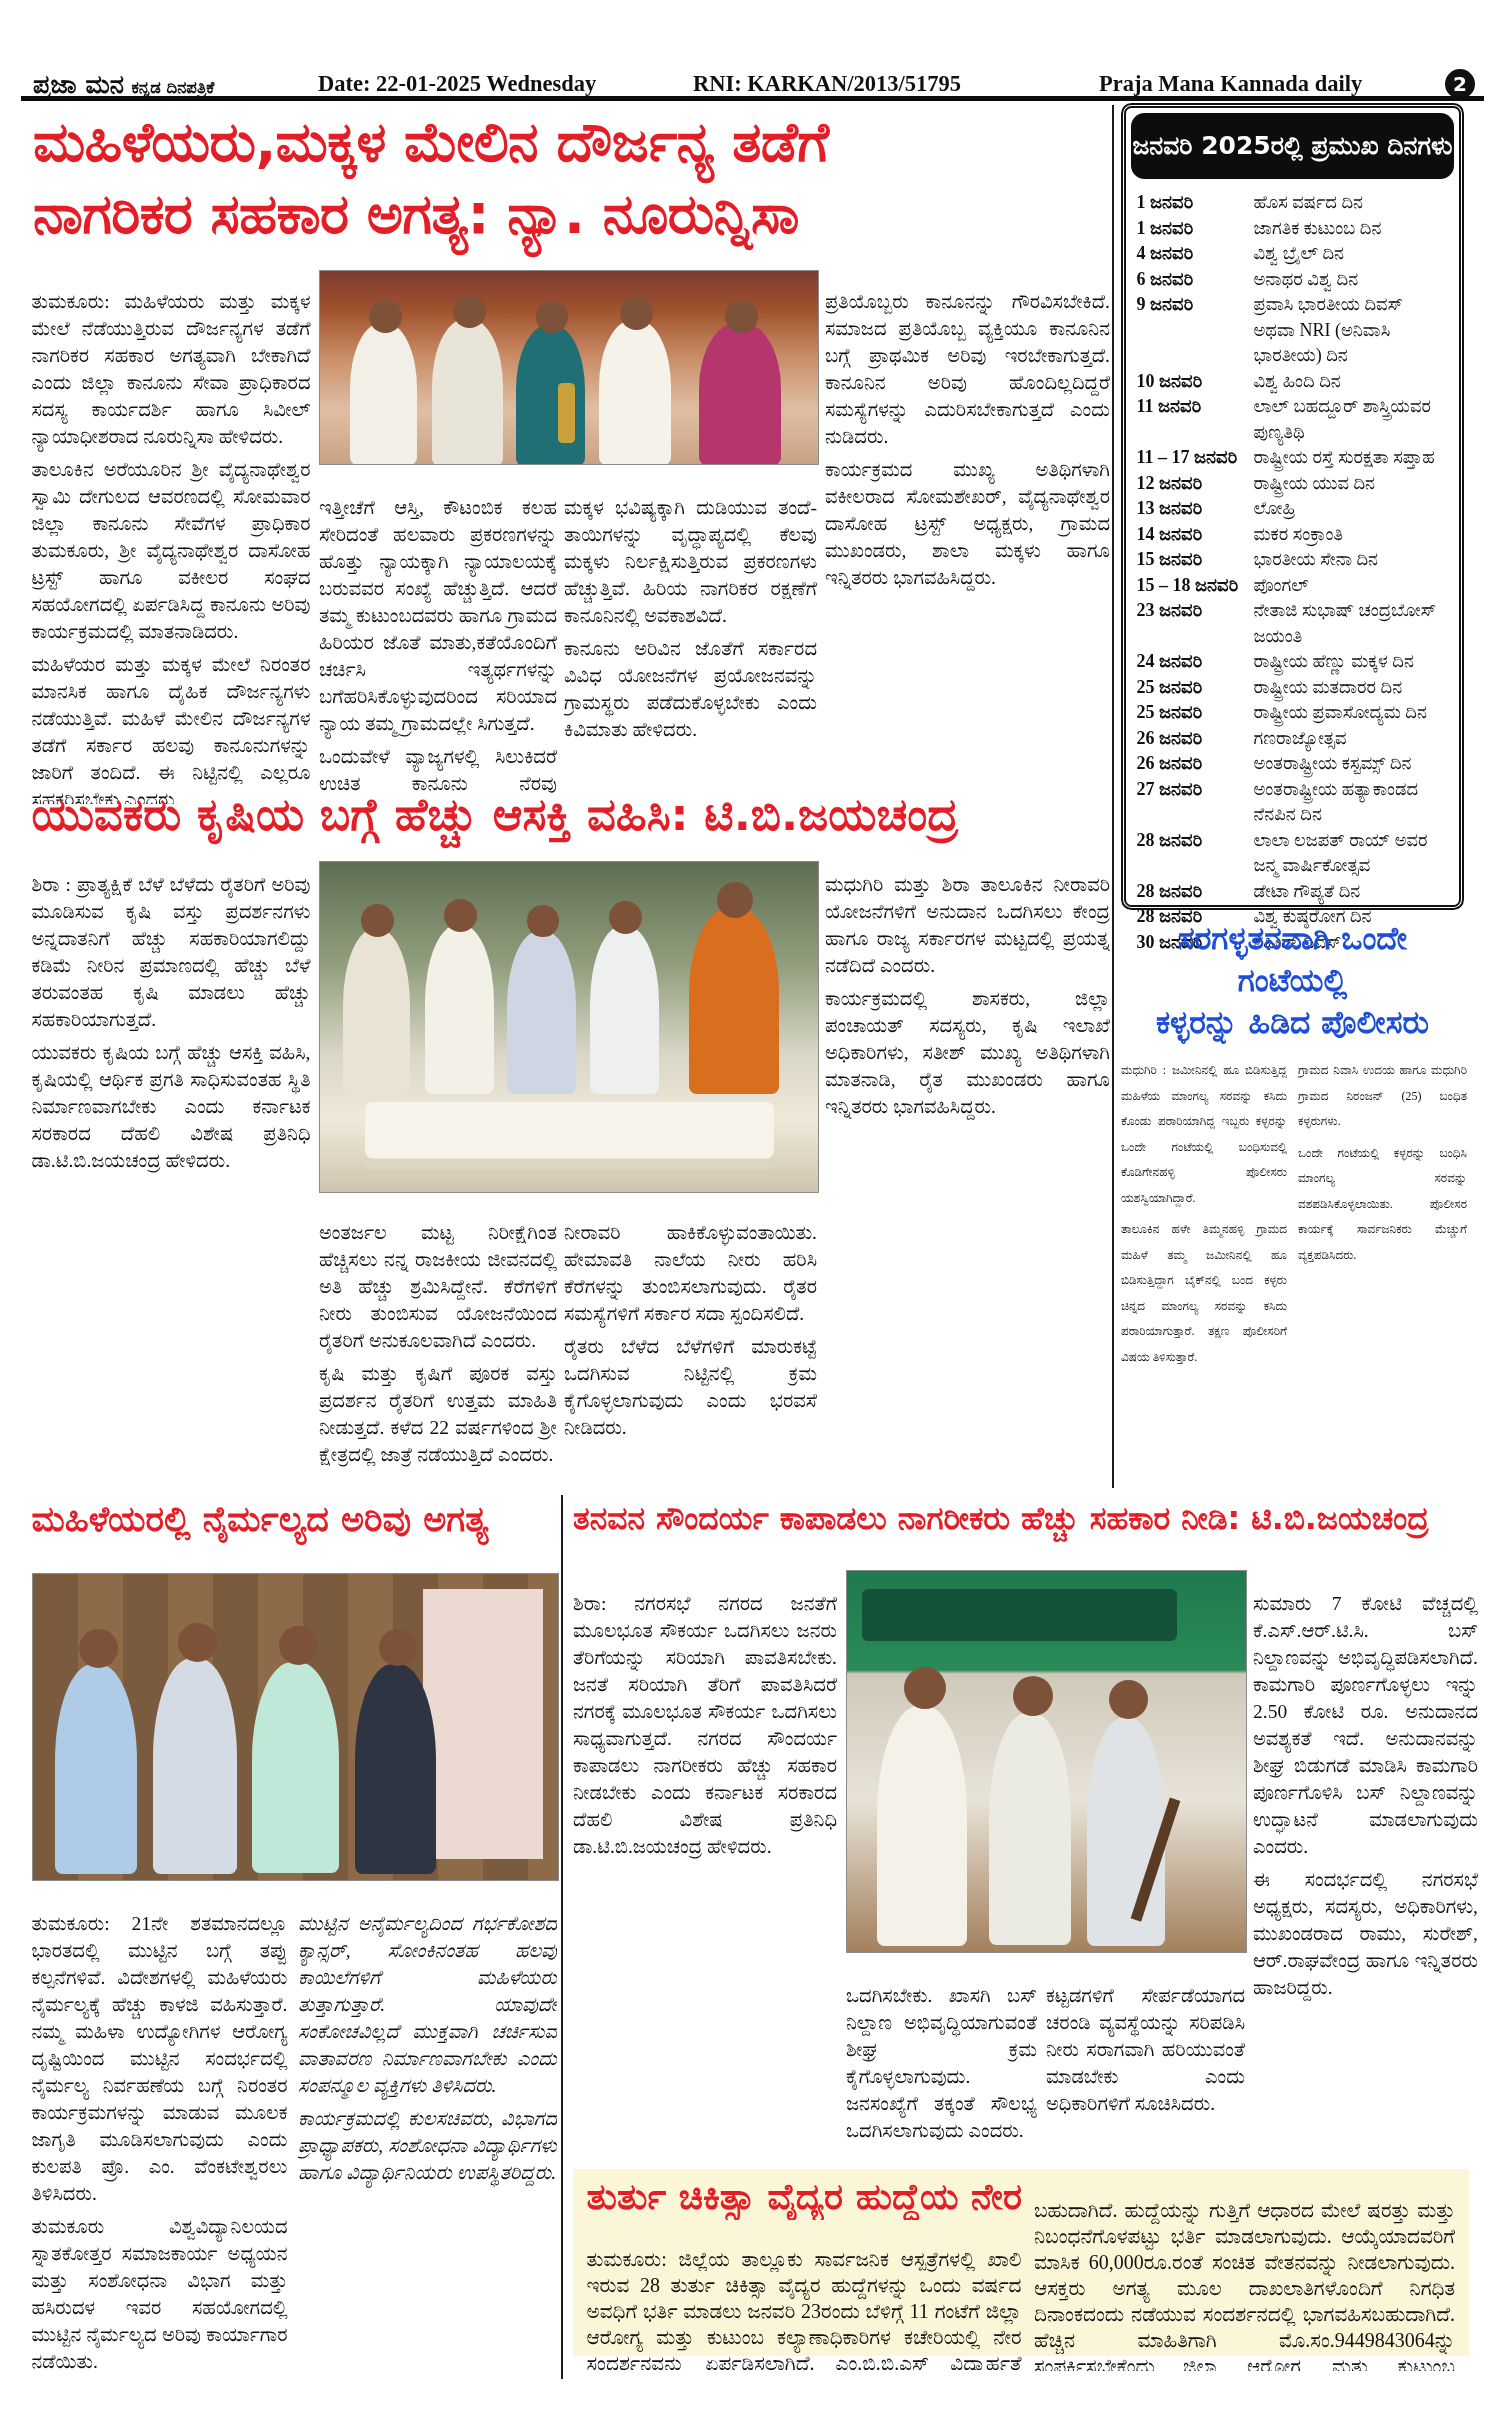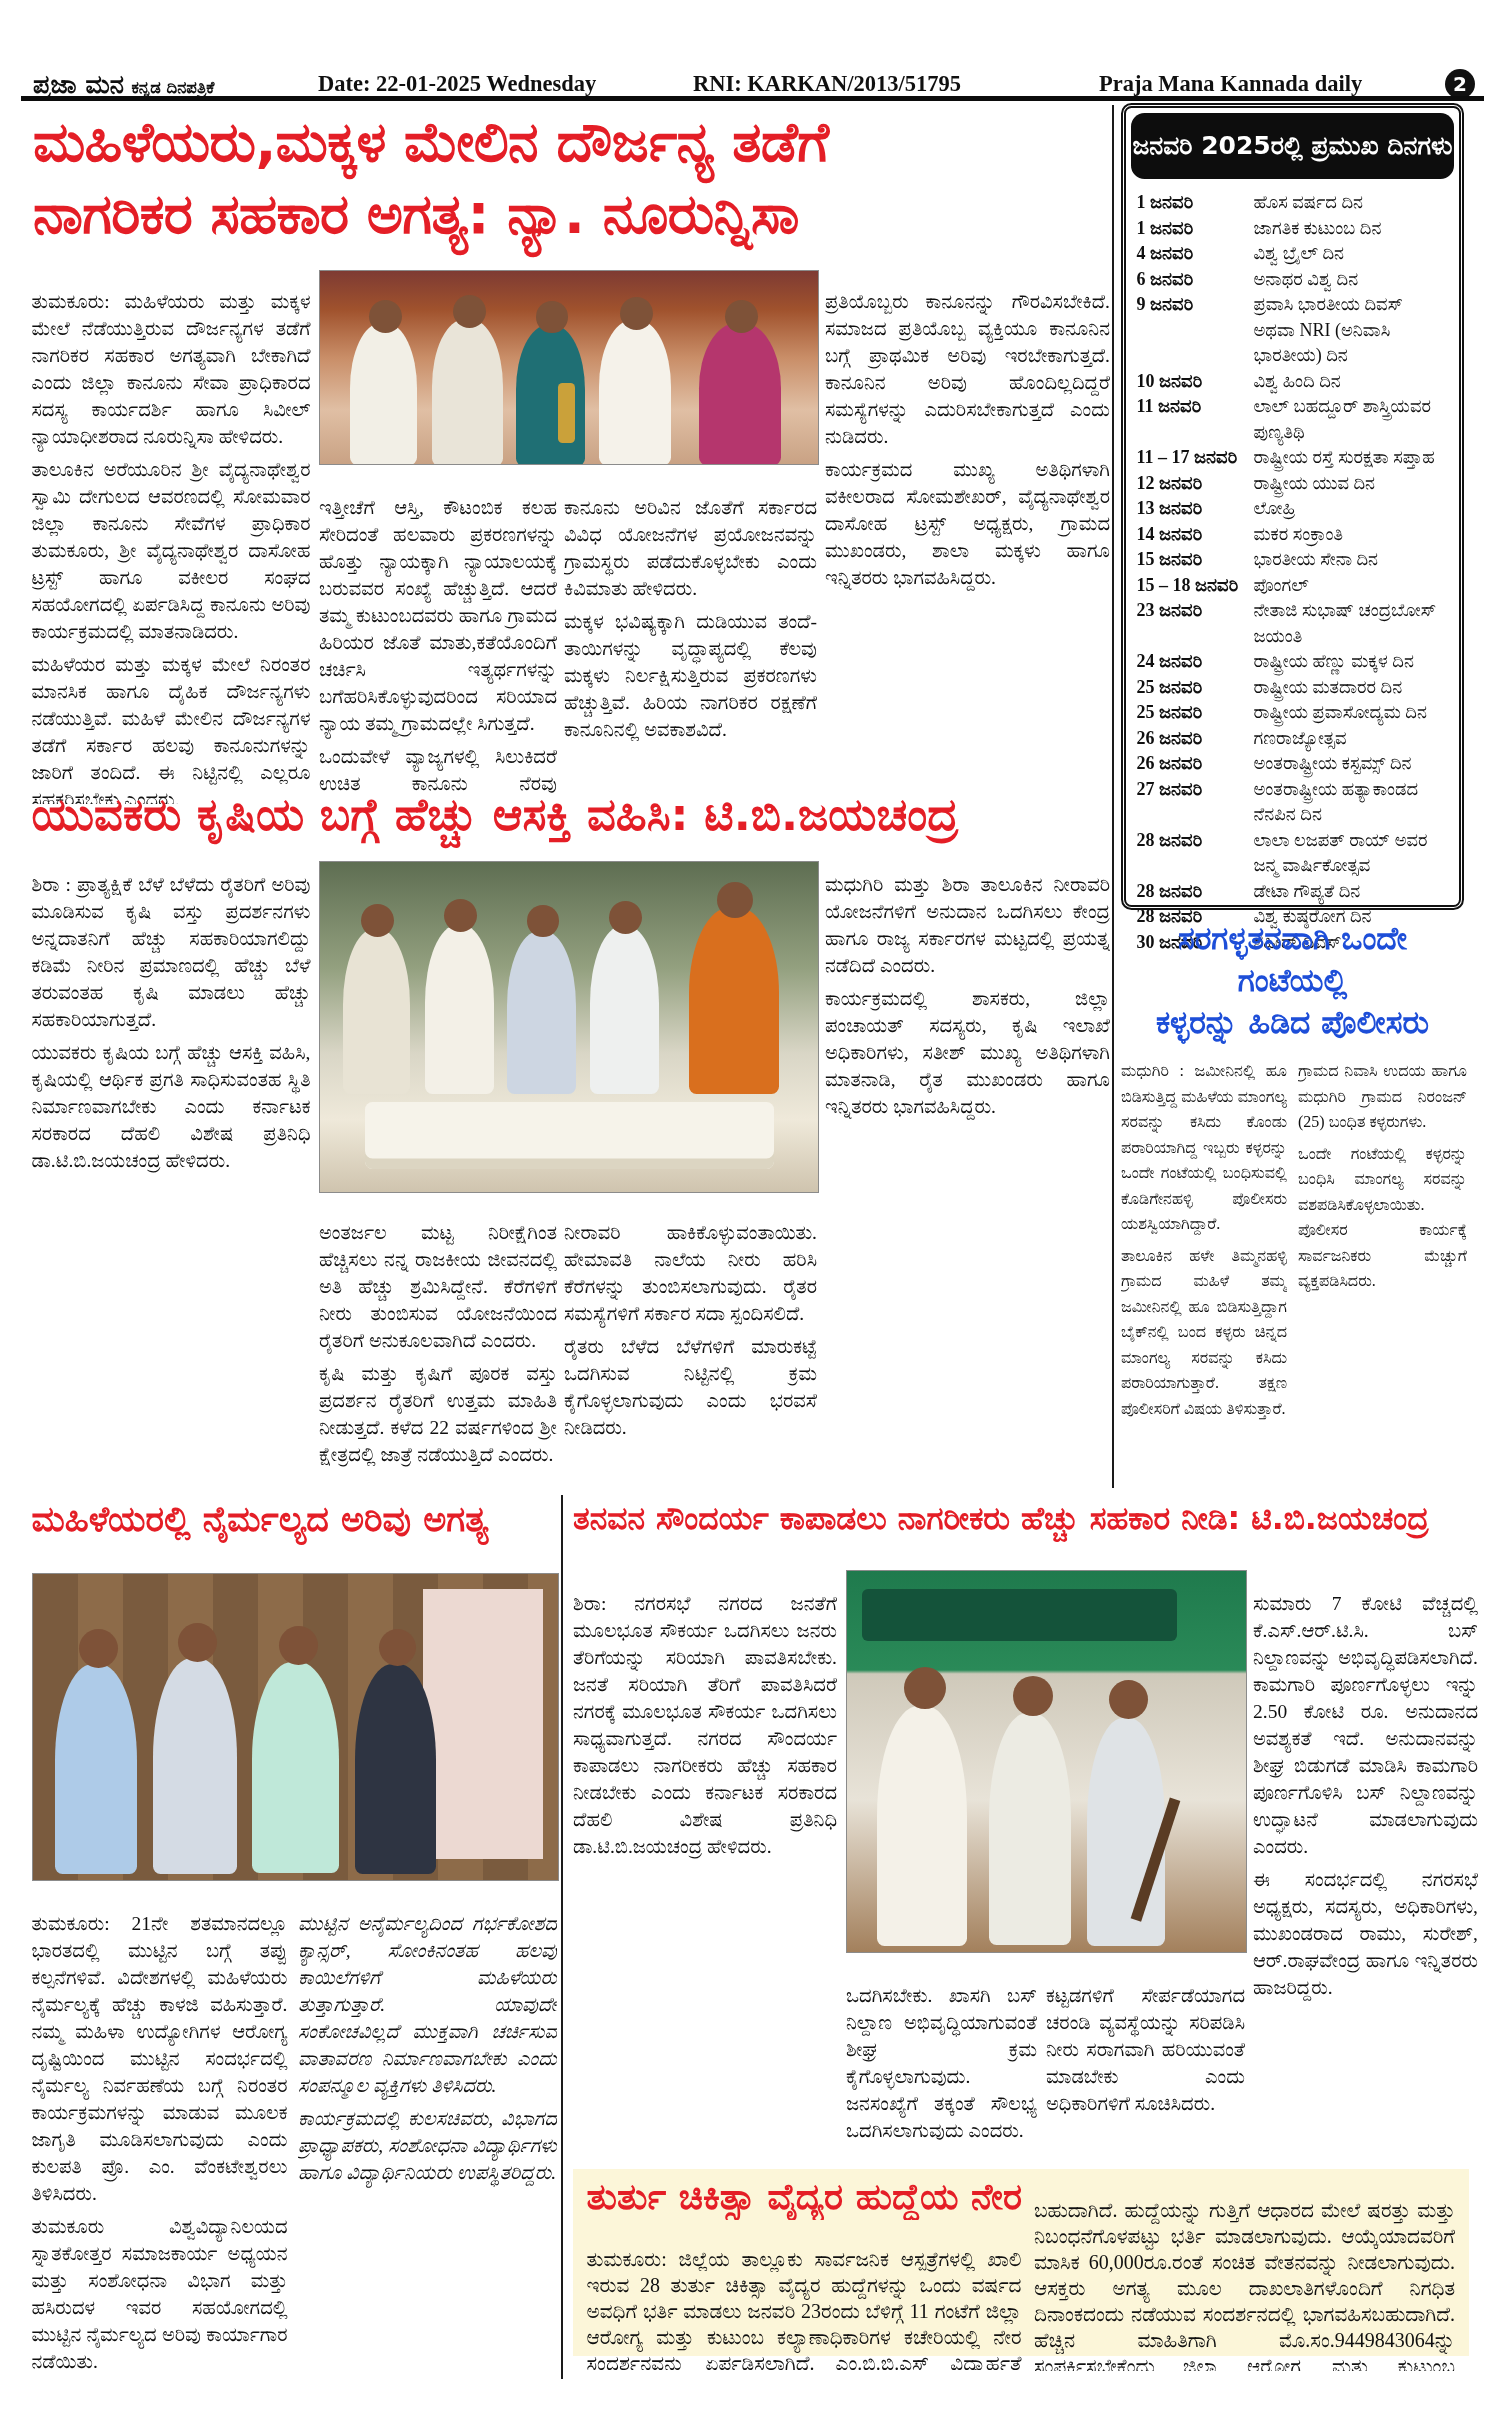--- a/index.html
+++ b/index.html
@@ -21,21 +21,21 @@
   .hl-main{font-size:55px;line-height:72px;letter-spacing:-0.7px;}
   .hl-2{font-size:45px;line-height:55px;}
   .hl-3{font-size:35px;line-height:43px;}
   .hl-4{font-size:31.5px;line-height:40px;}
   .hl-black{font-family:"DejaVu Sans",sans-serif;font-weight:bold;color:#1d4ed8;
             font-size:31.5px;line-height:42px;text-align:center;}
 
   
   .bodytext{font-size:19.5px;line-height:27px;text-align:justify;overflow:hidden;margin-top:20px;}
   .bodytext p{margin:0 0 6px 0;}
-  .small{font-size:16px;line-height:25.5px;}
+  .small{font-size:12px;line-height:25.5px;}
 
   
   .vrule{width:2.2px;background:#1a1a1a;}
 
   
   .sidebar{left:1121px;top:103px;width:343px;height:807px;border:5.2px double #111;
            border-radius:10.5px;background:#fff;box-sizing:border-box;}
   .sidebar-title{margin:5.2px;height:66px;background:#0d0d0d;border-radius:13.5px;color:#fff;
                  font-family:"DejaVu Sans",sans-serif;font-weight:bold;font-size:25px;
                  display:flex;align-items:center;justify-content:center;text-align:center;}
@@ -91,22 +91,22 @@
   <div class="abs bodytext" style="left:31.5px;top:268px;width:279px;height:516px;">
     <p>ತುಮಕೂರು: ಮಹಿಳೆಯರು ಮತ್ತು ಮಕ್ಕಳ ಮೇಲೆ ನೆಡೆಯುತ್ತಿರುವ ದೌರ್ಜನ್ಯಗಳ ತಡೆಗೆ ನಾಗರಿಕರ ಸಹಕಾರ ಅಗತ್ಯವಾಗಿ ಬೇಕಾಗಿದೆ ಎಂದು ಜಿಲ್ಲಾ ಕಾನೂನು ಸೇವಾ ಪ್ರಾಧಿಕಾರದ ಸದಸ್ಯ ಕಾರ್ಯದರ್ಶಿ ಹಾಗೂ ಸಿವೀಲ್ ನ್ಯಾಯಾಧೀಶರಾದ ನೂರುನ್ನಿಸಾ ಹೇಳಿದರು.</p>
     <p>ತಾಲೂಕಿನ ಅರೆಯೂರಿನ ಶ್ರೀ ವೈದ್ಯನಾಥೇಶ್ವರ ಸ್ವಾಮಿ ದೇಗುಲದ ಆವರಣದಲ್ಲಿ ಸೋಮವಾರ ಜಿಲ್ಲಾ ಕಾನೂನು ಸೇವೆಗಳ ಪ್ರಾಧಿಕಾರ ತುಮಕೂರು, ಶ್ರೀ ವೈದ್ಯನಾಥೇಶ್ವರ ದಾಸೋಹ ಟ್ರಸ್ಟ್ ಹಾಗೂ ವಕೀಲರ ಸಂಘದ ಸಹಯೋಗದಲ್ಲಿ ಏರ್ಪಡಿಸಿದ್ದ ಕಾನೂನು ಅರಿವು ಕಾರ್ಯಕ್ರಮದಲ್ಲಿ ಮಾತನಾಡಿದರು.</p>
     <p>ಮಹಿಳೆಯರ ಮತ್ತು ಮಕ್ಕಳ ಮೇಲೆ ನಿರಂತರ ಮಾನಸಿಕ ಹಾಗೂ ದೈಹಿಕ ದೌರ್ಜನ್ಯಗಳು ನಡೆಯುತ್ತಿವೆ. ಮಹಿಳೆ ಮೇಲಿನ ದೌರ್ಜನ್ಯಗಳ ತಡೆಗೆ ಸರ್ಕಾರ ಹಲವು ಕಾನೂನುಗಳನ್ನು ಜಾರಿಗೆ ತಂದಿದೆ. ಈ ನಿಟ್ಟಿನಲ್ಲಿ ಎಲ್ಲರೂ ಸಹಕರಿಸಬೇಕು ಎಂದರು.</p>
   </div>
   <div class="abs bodytext" style="left:319px;top:474px;width:238px;height:310px;">
     <p>ಇತ್ತೀಚೆಗೆ ಆಸ್ತಿ, ಕೌಟಂಬಿಕ ಕಲಹ ಸೇರಿದಂತೆ ಹಲವಾರು ಪ್ರಕರಣಗಳನ್ನು ಹೊತ್ತು ನ್ಯಾಯಕ್ಕಾಗಿ ನ್ಯಾಯಾಲಯಕ್ಕೆ ಬರುವವರ ಸಂಖ್ಯೆ ಹೆಚ್ಚುತ್ತಿದೆ. ಆದರೆ ತಮ್ಮ ಕುಟುಂಬದವರು ಹಾಗೂ ಗ್ರಾಮದ ಹಿರಿಯರ ಜೊತೆ ಮಾತು,ಕತೆಯೊಂದಿಗೆ ಚರ್ಚಿಸಿ ಇತ್ಯರ್ಥಗಳನ್ನು ಬಗೆಹರಿಸಿಕೊಳ್ಳುವುದರಿಂದ ಸರಿಯಾದ ನ್ಯಾಯ ತಮ್ಮ ಗ್ರಾಮದಲ್ಲೇ ಸಿಗುತ್ತದೆ.</p>
     <p>ಒಂದುವೇಳೆ ವ್ಯಾಜ್ಯಗಳಲ್ಲಿ ಸಿಲುಕಿದರೆ ಉಚಿತ ಕಾನೂನು ನೆರವು ಪಡೆಯಬಹುದು ಎಂದರು.</p>
   </div>
   <div class="abs bodytext" style="left:564px;top:474px;width:253px;height:310px;">
+    <p>ಮಕ್ಕಳ ಭವಿಷ್ಯಕ್ಕಾಗಿ ದುಡಿಯುವ ತಂದೆ-ತಾಯಿಗಳನ್ನು ವೃದ್ಧಾಪ್ಯದಲ್ಲಿ ಕೆಲವು ಮಕ್ಕಳು ನಿರ್ಲಕ್ಷಿಸುತ್ತಿರುವ ಪ್ರಕರಣಗಳು ಹೆಚ್ಚುತ್ತಿವೆ. ಹಿರಿಯ ನಾಗರಿಕರ ರಕ್ಷಣೆಗೆ ಕಾನೂನಿನಲ್ಲಿ ಅವಕಾಶವಿದೆ.</p>
     <p>ಕಾನೂನು ಅರಿವಿನ ಜೊತೆಗೆ ಸರ್ಕಾರದ ವಿವಿಧ ಯೋಜನೆಗಳ ಪ್ರಯೋಜನವನ್ನು ಗ್ರಾಮಸ್ಥರು ಪಡೆದುಕೊಳ್ಳಬೇಕು ಎಂದು ಕಿವಿಮಾತು ಹೇಳಿದರು.</p>
-    <p>ಮಕ್ಕಳ ಭವಿಷ್ಯಕ್ಕಾಗಿ ದುಡಿಯುವ ತಂದೆ-ತಾಯಿಗಳನ್ನು ವೃದ್ಧಾಪ್ಯದಲ್ಲಿ ಕೆಲವು ಮಕ್ಕಳು ನಿರ್ಲಕ್ಷಿಸುತ್ತಿರುವ ಪ್ರಕರಣಗಳು ಹೆಚ್ಚುತ್ತಿವೆ. ಹಿರಿಯ ನಾಗರಿಕರ ರಕ್ಷಣೆಗೆ ಕಾನೂನಿನಲ್ಲಿ ಅವಕಾಶವಿದೆ.</p>
   </div>
   <div class="abs bodytext" style="left:825px;top:268px;width:285px;height:516px;">
     <p>ಪ್ರತಿಯೊಬ್ಬರು ಕಾನೂನನ್ನು ಗೌರವಿಸಬೇಕಿದೆ. ಸಮಾಜದ ಪ್ರತಿಯೊಬ್ಬ ವ್ಯಕ್ತಿಯೂ ಕಾನೂನಿನ ಬಗ್ಗೆ ಪ್ರಾಥಮಿಕ ಅರಿವು ಇರಬೇಕಾಗುತ್ತದೆ. ಕಾನೂನಿನ ಅರಿವು ಹೊಂದಿಲ್ಲದಿದ್ದರೆ ಸಮಸ್ಯೆಗಳನ್ನು ಎದುರಿಸಬೇಕಾಗುತ್ತದೆ ಎಂದು ನುಡಿದರು.</p>
     <p>ಕಾರ್ಯಕ್ರಮದ ಮುಖ್ಯ ಅತಿಥಿಗಳಾಗಿ ವಕೀಲರಾದ ಸೋಮಶೇಖರ್, ವೈದ್ಯನಾಥೇಶ್ವರ ದಾಸೋಹ ಟ್ರಸ್ಟ್ ಅಧ್ಯಕ್ಷರು, ಗ್ರಾಮದ ಮುಖಂಡರು, ಶಾಲಾ ಮಕ್ಕಳು ಹಾಗೂ ಇನ್ನಿತರರು ಭಾಗವಹಿಸಿದ್ದರು.</p>
   </div>
 
   <div class="abs hl hl-2" style="left:31.5px;top:787px;width:1079px;">ಯುವಕರು ಕೃಷಿಯ ಬಗ್ಗೆ ಹೆಚ್ಚು ಆಸಕ್ತಿ ವಹಿಸಿ: ಟಿ.ಬಿ.ಜಯಚಂದ್ರ</div>
   <div class="photo p2" style="left:319px;top:861px;width:498px;height:330px;">
     <div class="fig" style="left:22.5px;top:67px;width:67px;height:165px;background:#e8e3d4;"></div>
     <div class="fhead" style="left:41px;top:42px;width:33px;height:33px;"></div>

